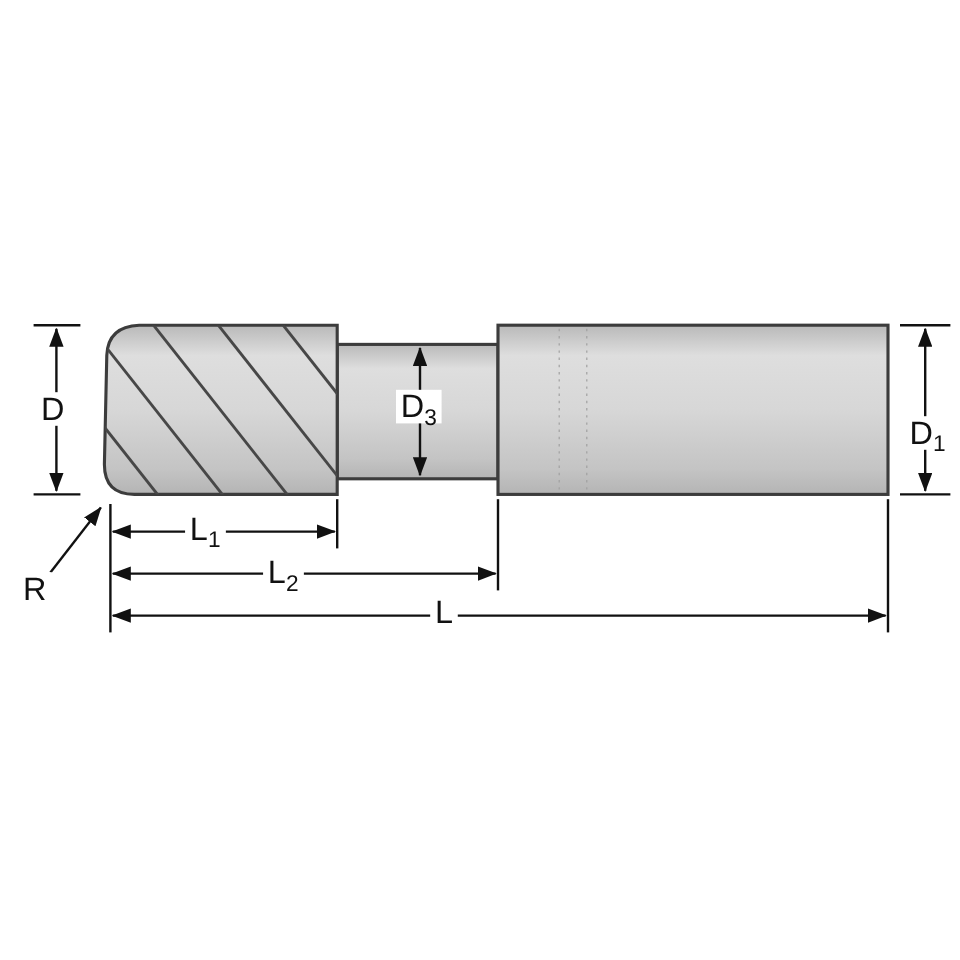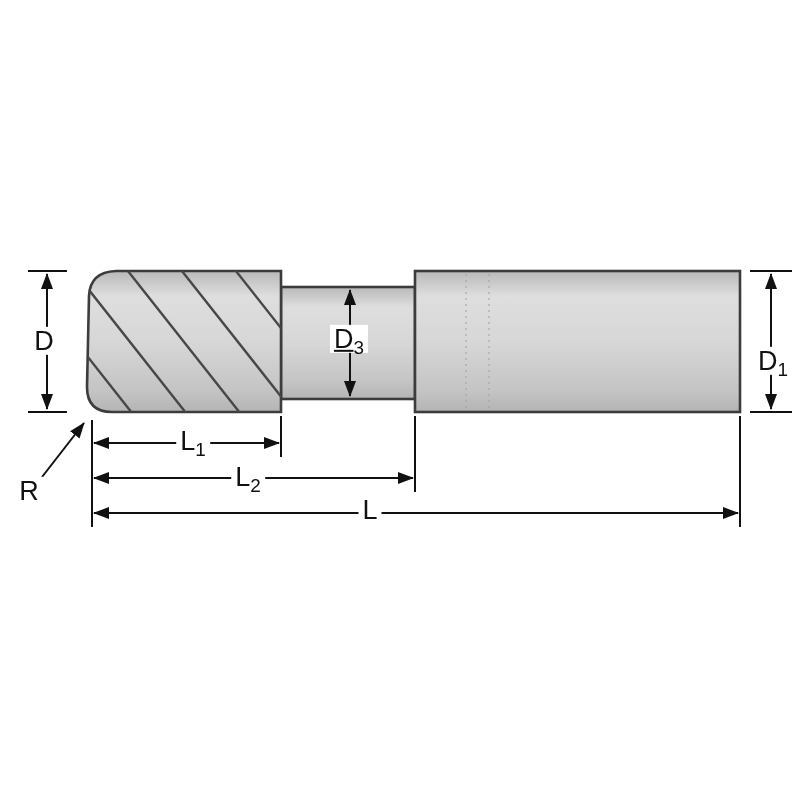--- a/index.html
+++ b/index.html
@@ -92,33 +92,33 @@
       <line x1="94" y1="513" x2="738" y2="513" marker-start="url(#arr)" marker-end="url(#arr)"></line>
 
       <line x1="42" y1="477" x2="84" y2="423" marker-end="url(#arr)"></line>
     </g>
   </svg>
 
   <div class="dim-label" style="left:44px; top:341px;">
     <span>D</span><sub></sub>
   </div>
 
-  <div class="dim-label" style="left:349px; top:339px;text-decoration:underline;">
+  <div class="dim-label" style="left:349px; top:339px;">
     <span>D</span><sub>3</sub>
   </div>
 
   <div class="dim-label" style="left:773px; top:361px;">
     <span>D</span><sub>1</sub>
   </div>
 
-  <div class="dim-label" style="left:193px; top:441px;">
+  <div class="dim-label" style="left:171px; top:441px;">
     <span>L</span><sub>1</sub>
   </div>
 
-  <div class="dim-label" style="left:248px; top:477px;">
+  <div class="dim-label" style="left:236px; top:477px;">
     <span>L</span><sub>2</sub>
   </div>
 
   <div class="dim-label" style="left:370px; top:510px;">
     <span>L</span><sub></sub>
   </div>
 
   <div class="dim-label" style="left:29px; top:491px;">
     <span>R</span><sub></sub>
   </div>

